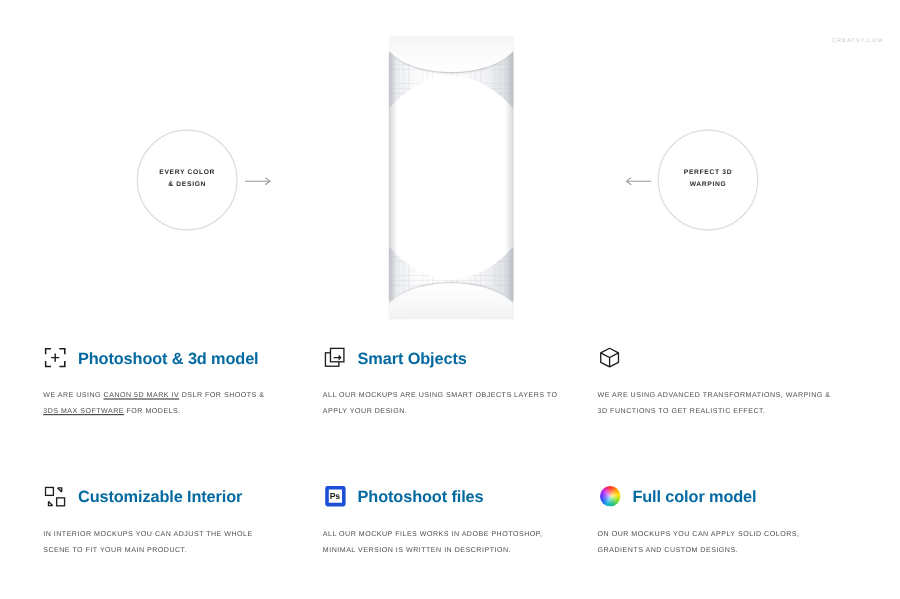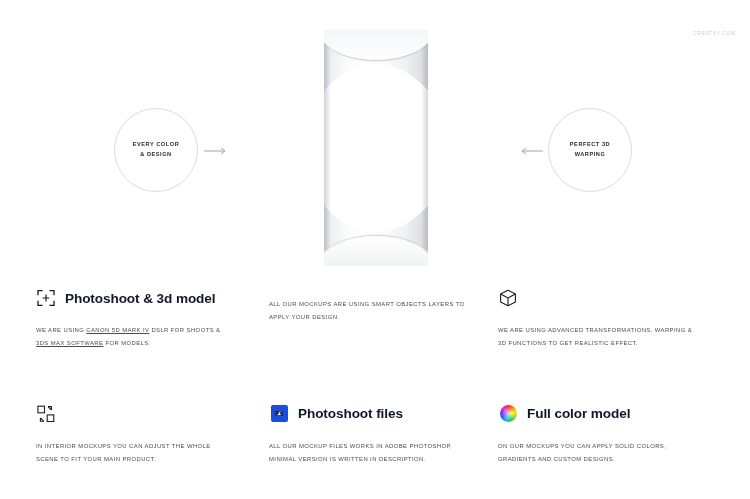--- a/index.html
+++ b/index.html
@@ -170,21 +170,21 @@
   .feature-icon {
     width: 20px; height: 20px;
     display: flex; align-items: center; justify-content: center;
     flex: 0 0 20px;
     color: #1d1d1d;
   }
   .feature-icon svg { display: block; }
   .feature-title {
     font-size: 13.6px;
     font-weight: bold;
-    color: #0f172a;
+    color: #0369a1;
     letter-spacing: -0.1px;
     white-space: nowrap;
   }
   .feature-desc {
     margin-top: 13px;
     font-size: 5.9px;
     letter-spacing: 0.42px;
     line-height: 2.25;
     color: #4d4d4d;
     max-width: 198px;
@@ -195,21 +195,21 @@
   .color-wheel {
     width: 17px; height: 17px; border-radius: 50%;
     background:
       radial-gradient(circle at 50% 50%, rgba(255,255,255,0.75) 0%, rgba(255,255,255,0) 58%),
       conic-gradient(from 0deg,
         #ff2d2d, #ff8a00, #ffe400, #8ddc2b, #1fc47a,
         #14b6d6, #2a5bff, #7a2aff, #e02ad0, #ff2d2d);
   }
   .ps-box {
     width: 17px; height: 17px;
-    border: 7px solid #1d4ed8;
+    border: 3px solid #1d4ed8;
     border-radius: 2px;
     display: flex; align-items: center; justify-content: center;
     font-size: 7.2px; font-weight: bold; color: #1d1d1d;
     letter-spacing: -0.2px;
   }
 </style>
 </head>
 <body>
 
 <div class="page">
@@ -263,20 +263,30 @@
           </svg>
         </span>
         <span class="feature-title">Photoshoot &amp; 3d model</span>
       </div>
       <div class="feature-desc">
         <span>WE ARE USING </span><span class="u">CANON 5D MARK IV</span><span> DSLR FOR SHOOTS &amp; </span><span class="u">3DS MAX SOFTWARE</span><span> FOR MODELS.</span>
       </div>
     </div>
 
     <div class="feature">
+      <div class="feature-head">
+        <span class="feature-icon">
+          <svg width="18" height="18" viewBox="0 0 18 18" fill="none">
+            <rect x="1.2" y="5" width="11.2" height="11.2" stroke="currentColor" stroke-width="1.1"></rect>
+            <rect x="5.4" y="1.3" width="11.2" height="11.2" stroke="currentColor" stroke-width="1.1" fill="#ffffff"></rect>
+            <path d="M8 8.4h4.2v-2l2.4 2.6-2.4 2.6v-2H8z" fill="currentColor"></path>
+          </svg>
+        </span>
+        <span class="feature-title">Smart Objects</span>
+      </div>
       <div class="feature-desc">ALL OUR MOCKUPS ARE USING SMART OBJECTS LAYERS TO APPLY YOUR DESIGN.</div>
     </div>
 
     <div class="feature">
       <div class="feature-head">
         <span class="feature-icon">
           <svg width="18" height="18" viewBox="0 0 18 18" fill="none">
             <path d="M9 1.2 16.4 5v8L9 16.8 1.6 13V5z" stroke="currentColor" stroke-width="1.1" stroke-linejoin="round"></path>
             <path d="M1.6 5 9 8.9 16.4 5M9 8.9v7.9" stroke="currentColor" stroke-width="1.1"></path>
           </svg>
@@ -290,20 +300,21 @@
         <span class="feature-icon">
           <svg width="18" height="18" viewBox="0 0 18 18" fill="none">
             <rect x="0.9" y="1.2" width="6.6" height="6.6" stroke="currentColor" stroke-width="1.1"></rect>
             <rect x="10.2" y="9.9" width="6.6" height="6.6" stroke="currentColor" stroke-width="1.1"></rect>
             <path d="M11 1.6h3.4v3.4" stroke="currentColor" stroke-width="1.1" fill="none"></path>
             <path d="M14.4 5 11 1.6" stroke="currentColor" stroke-width="1.1"></path>
             <path d="M6.8 16.3H3.4v-3.4" stroke="currentColor" stroke-width="1.1" fill="none"></path>
             <path d="M3.4 12.9l3.4 3.4" stroke="currentColor" stroke-width="1.1"></path>
           </svg>
         </span>
+        <span class="feature-title">Customizable Interior</span>
       </div>
       <div class="feature-desc">IN INTERIOR MOCKUPS YOU CAN ADJUST THE WHOLE SCENE TO FIT YOUR MAIN PRODUCT.</div>
     </div>
 
     <div class="feature">
       <div class="feature-head">
         <span class="feature-icon">
           <span class="ps-box">Ps</span>
         </span>
         <span class="feature-title">Photoshoot files</span>

